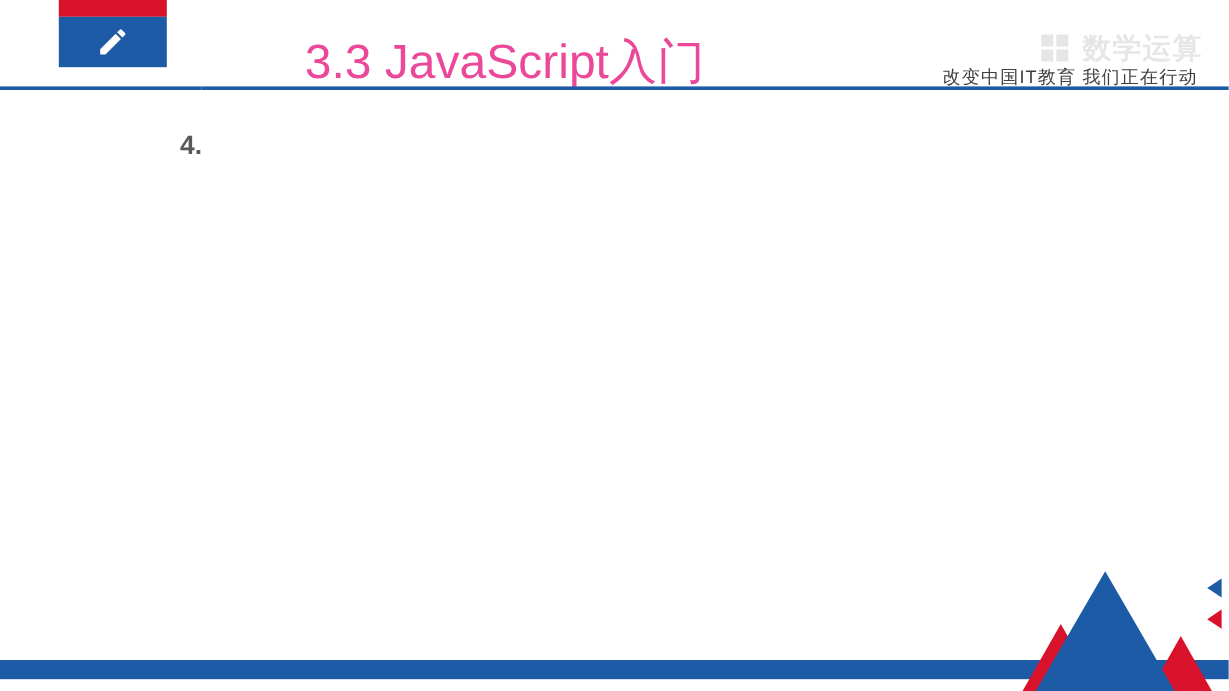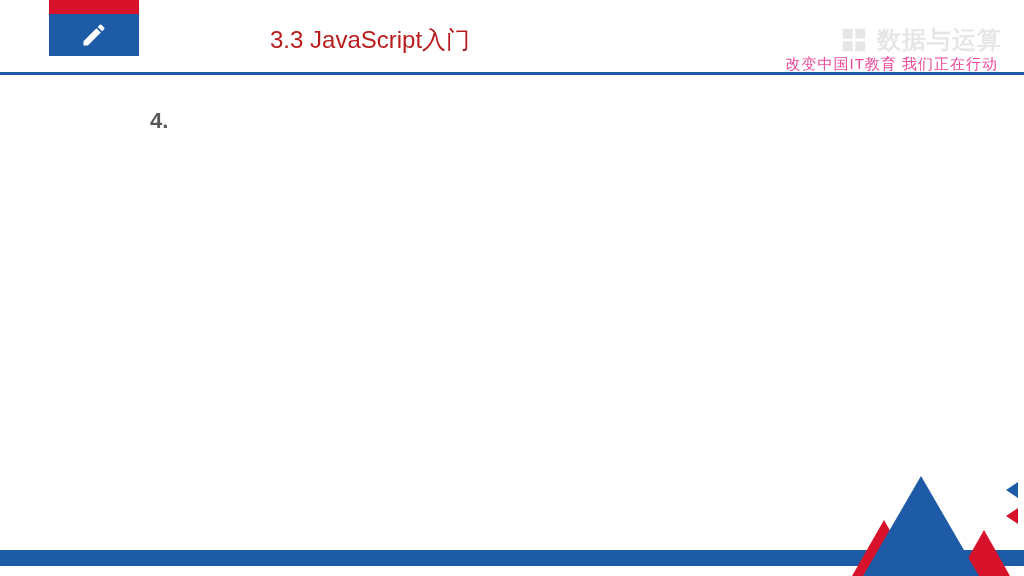--- a/index.html
+++ b/index.html
@@ -27,30 +27,30 @@
       height: 42px;
       background: #1d5ba6;
       display: flex;
       align-items: center;
       justify-content: center;
     }
     .blue-tab svg { width: 28px; height: 28px; fill: #ffffff; }
     .title {
       position: absolute;
       top: 24px;
-      left: 270px;
-      color: #b91c1c;
-      font-size: 24px;
+      left: 254px;
+      color: #ec4899;
+      font-size: 40px;
       font-weight: 500;
     }
     .tagline {
       position: absolute;
       top: 55px;
       right: 26px;
-      color: #ec4899;
+      color: #404040;
       font-size: 15px;
       letter-spacing: 1px;
     }
     .underline-thin {
       position: absolute;
       top: 72px;
       left: 0;
       width: 168px;
       height: 3px;
       background: #1d5ba6;
@@ -151,21 +151,21 @@
 <div class="blue-tab">
   <svg viewBox="0 0 24 24">
       <path d="M3 17.25V21h3.75l11.06-11.06-3.75-3.75L3 17.25zM20.71 7.04a1 1 0 0 0 0-1.41l-2.34-2.34a1 1 0 0 0-1.41 0l-1.83 1.83 3.75 3.75 1.83-1.83z"></path>
     </svg>
 </div>
 
 <div class="watermark">
   <svg viewBox="0 0 24 24">
       <path d="M3 3h8v8H3V3zm10 0h8v8h-8V3zM3 13h8v8H3v-8zm10 0h8v8h-8v-8z"></path>
     </svg>
-  <span class="wm-text">数据与运算</span>
+  <span class="wm-text">数学运算</span>
 </div>
 
 <div class="title">3.3 JavaScript入门</div>
 <div class="tagline">改变中国IT教育  我们正在行动</div>
 
 <div class="underline-thin"></div>
 <div class="underline-main"></div>
 
 <div class="content">
   <span class="num">4.</span>

